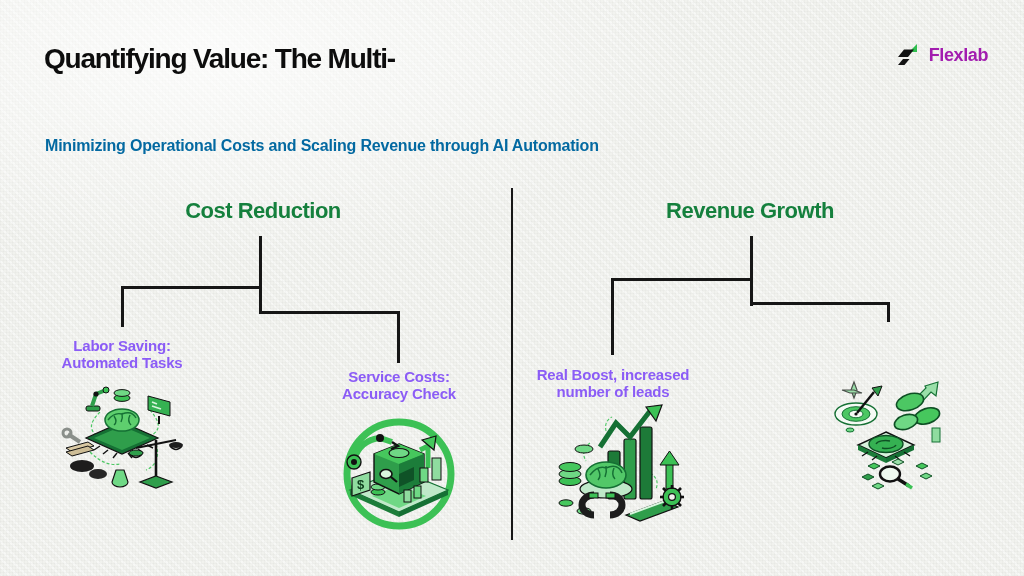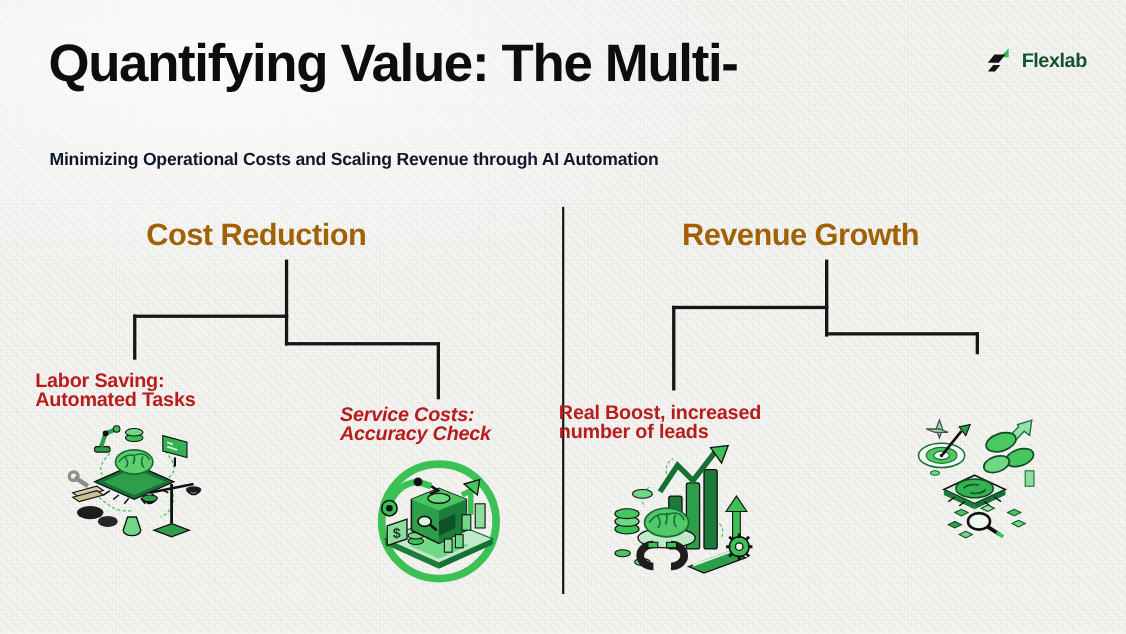--- a/index.html
+++ b/index.html
@@ -21,40 +21,40 @@
   .canvas::after {
     content:""; position:absolute; left:0; top:0; width:700px; height:260px;
     background:radial-gradient(ellipse at 30% 20%, rgba(255,255,255,0.75), transparent 70%);
     pointer-events:none; z-index:0;
   }
 
   .layer { position:absolute; inset:0; z-index:1; }
 
   
   .title { position:absolute; left:44px; top:38px; font-weight:bold;
-    font-size:48px; line-height:42px; letter-spacing:-1.2px; color:#0d0d0d; }
+    font-size:28px; line-height:42px; letter-spacing:-1.2px; color:#0d0d0d; }
   .title span { display:block; }
   .subtitle { position:absolute; left:45px; top:137px; font-weight:bold;
-    font-size:16px; letter-spacing:-0.2px; color:#0f172a; }
+    font-size:16px; letter-spacing:-0.2px; color:#0369a1; }
 
   .brand { position:absolute; right:36px; top:44px; display:flex; align-items:center; gap:8px; }
-  .brand-name { font-weight:bold; font-size:18px; letter-spacing:-0.4px; color:#14532d; }
+  .brand-name { font-weight:bold; font-size:18px; letter-spacing:-0.4px; color:#a21caf; }
 
   
   .vline, .hline { position:absolute; background:#161616; }
   .vline { width:3px; }
   .hline { height:3px; }
 
   .divider { position:absolute; left:511px; top:188px; width:2px; height:352px; background:#161616; }
 
   
-  .col-heading { position:absolute; font-weight:bold; font-size:28px;
-    letter-spacing:-0.5px; color:#a16207; width:260px; }
-  .leaf-label { position:absolute; font-weight:bold; font-size:18px; line-height:16.5px;
-    letter-spacing:-0.2px; text-align:left; color:#b91c1c; }
+  .col-heading { position:absolute; font-weight:bold; font-size:22px;
+    letter-spacing:-0.5px; text-align:center; color:#15803d; width:260px; }
+  .leaf-label { position:absolute; font-weight:bold; font-size:15px; line-height:16.5px;
+    letter-spacing:-0.2px; text-align:center; color:#8b5cf6; }
   .leaf-label span { display:block; }
 
   .illus { position:absolute; }
 </style>
 </head>
 <body>
 
 <div class="canvas">
   <div class="layer">
 
@@ -78,21 +78,21 @@
     <div class="vline" style="left:259px; top:236px; height:78px;"></div>
     <div class="hline" style="left:121px; top:286px; width:141px;"></div>
     <div class="vline" style="left:121px; top:286px; height:41px;"></div>
     <div class="hline" style="left:259px; top:311px; width:141px;"></div>
     <div class="vline" style="left:397px; top:311px; height:52px;"></div>
 
     <div class="leaf-label" style="left:32px; top:338px; width:180px;">
       <span>Labor Saving:</span>
       <span>Automated Tasks</span>
     </div>
-    <div class="leaf-label" style="left:309px; top:369px; width:180px;font-style:italic;">
+    <div class="leaf-label" style="left:309px; top:369px; width:180px;">
       <span>Service Costs:</span>
       <span>Accuracy Check</span>
     </div>
 
     <svg class="illus" style="left:60px; top:382px;" width="126" height="112" viewBox="0 0 126 112">
       <g stroke="#4cc763" stroke-width="1.2" stroke-dasharray="3 2" fill="none">
         <path d="M40,30 C30,40 28,48 38,54"></path>
         <path d="M90,28 C100,40 102,48 90,54"></path>
         <path d="M30,70 C40,80 50,84 60,82"></path>
         <path d="M96,62 C100,74 96,84 86,88"></path>

